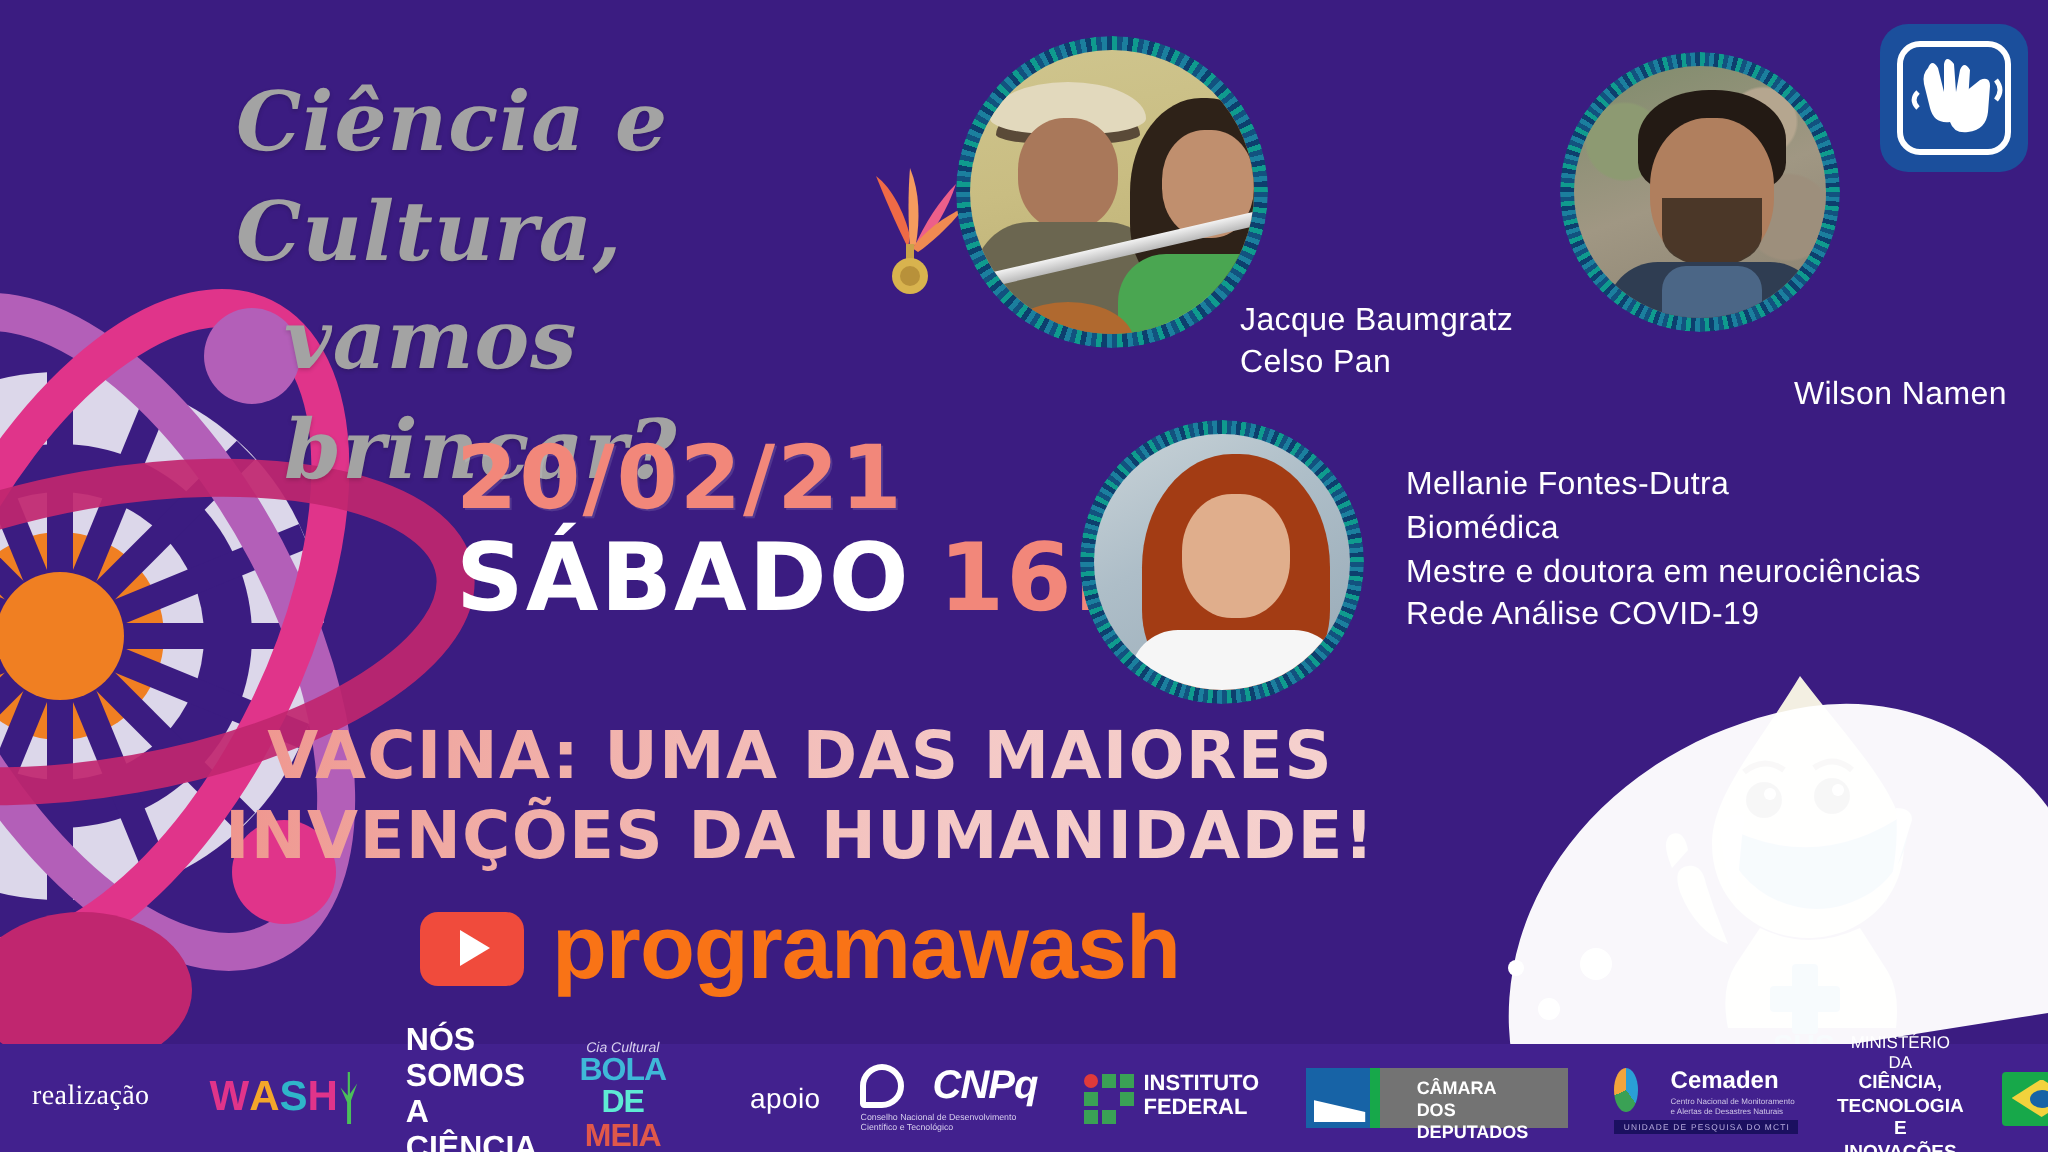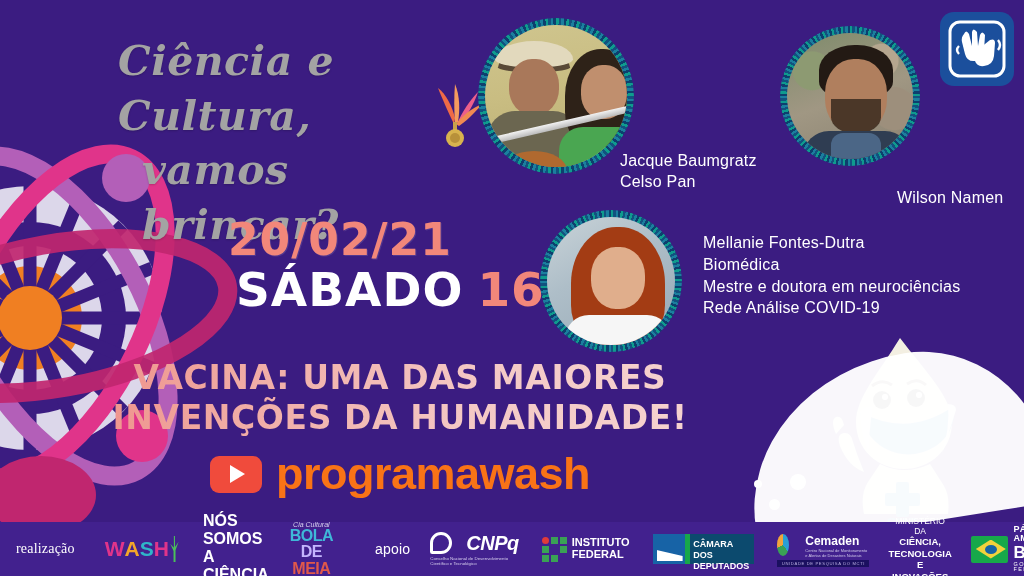--- a/index.html
+++ b/index.html
@@ -51,21 +51,21 @@
   }
   .date-line2 {
     margin-top:4px;
     font-family:"DejaVu Sans", sans-serif;
     font-weight:bold;
     font-size:47px;
     letter-spacing:1px;
     line-height:1;
     white-space:nowrap;
   }
-  .date-line2 .day { color:#ffffff;margin-left:8px; }
+  .date-line2 .day { color:#ffffff; }
   .date-line2 .hour { color:#f2877a; margin-left:14px; }
 
   
   .photo {
     position:absolute;
     border-radius:50%;
     overflow:hidden;
   }
   .photo .ring {
     position:absolute; inset:0; border-radius:50%;
@@ -191,40 +191,40 @@
   .logo-wash .w { color:#e0348a; } .logo-wash .a { color:#f4a62a; }
   .logo-wash .s { color:#2fb5c9; } .logo-wash .h { color:#e0348a; }
   .logo-wash .tree { width:11px; height:26px; background:#4bbf5a; clip-path:polygon(45% 0,55% 0,55% 42%,88% 22%,60% 55%,60% 100%,42% 100%,42% 58%,12% 30%,45% 45%); }
 
   .logo-ciencia { color:#ffffff; font-size:16px; font-weight:bold; line-height:1.12; text-align:left; }
   .logo-ciencia .u { border-bottom:2px solid #ffffff; display:inline-block; }
 
   .logo-bola { text-align:center; line-height:1.02; }
   .logo-bola .cc { color:#d9d2ef; font-size:7px; font-style:italic; display:block; }
   .logo-bola .big { font-size:16px; font-weight:bold; letter-spacing:-.5px; }
-  .logo-bola .c1{color:#3fb8d8;} .logo-bola .c4{color:#c4b5fd;text-align:center;} .logo-bola .c6{color:#e0584a;}
+  .logo-bola .c1{color:#3fb8d8;} .logo-bola .c4{color:#5eead4;text-align:center;} .logo-bola .c6{color:#e0584a;}
 
   .logo-cnpq { display:flex; flex-direction:column; align-items:flex-start; }
   .logo-cnpq .row1 { display:flex; align-items:center; gap:14px; }
   .logo-cnpq .mark { width:22px; height:22px; border:3px solid #ffffff; border-radius:50% 50% 50% 10%; }
   .logo-cnpq .txt { color:#ffffff; font-size:20px; font-weight:bold; font-style:italic; letter-spacing:-.5px; }
   .logo-cnpq .sub { color:#d7cfee; font-size:4.4px; line-height:1.25; margin-top:1px; }
 
   .logo-if { display:flex; align-items:center; gap:5px; }
   .logo-if .grid { display:grid; grid-template-columns:repeat(3,7px); grid-gap:2px; }
   .logo-if .grid i { width:7px; height:7px; background:#3aa155; display:block; }
   .logo-if .grid i.r { background:#e03a3a; border-radius:50%; }
   .logo-if .grid i.o { background:transparent; }
   .logo-if .txt { color:#ffffff; font-size:11px; font-weight:bold; line-height:1.05; }
 
   .logo-camara { display:flex; align-items:stretch; height:30px; }
   .logo-camara .flag { width:34px; background:#1763a6; position:relative; }
   .logo-camara .flag:after { content:""; position:absolute; left:4px; bottom:3px; width:26px; height:11px; background:#ffffff; clip-path:polygon(0 0,100% 55%,100% 100%,0 100%); }
   .logo-camara .green { width:6px; background:#17a84a; }
-  .logo-camara .txt { background:#0c4a6e; color:#ffffff; font-size:9px; font-weight:bold; line-height:1.2; padding:5px 3px; }
+  .logo-camara .txt { background:#737373; color:#ffffff; font-size:9px; font-weight:bold; line-height:1.2; padding:5px 18px; }
 
   .logo-cemaden { display:flex; flex-direction:column; align-items:center; }
   .logo-cemaden .row1 { display:flex; align-items:center; gap:16px; }
   .logo-cemaden .eye { width:22px; height:22px; border-radius:50%; background:conic-gradient(#2a9fd6 0 40%, #3aa155 40% 68%, #f2a43c 68% 100%); position:relative; }
   .logo-cemaden .eye:after { content:""; position:absolute; inset:6px; background:#42218e; border-radius:50%; }
   .logo-cemaden .nm { color:#ffffff; font-size:12px; font-weight:bold; }
   .logo-cemaden .s1 { color:#cfc6e8; font-size:4px; line-height:1.2; }
   .logo-cemaden .bar { margin-top:2px; background:#1b1060; color:#b9aee0; font-size:4.2px; letter-spacing:.6px; padding:1px 4px; width:100%; text-align:center; }
 
   .logo-mcti { color:#ffffff; font-size:9.5px; font-weight:bold; line-height:1.2; text-align:center; }

